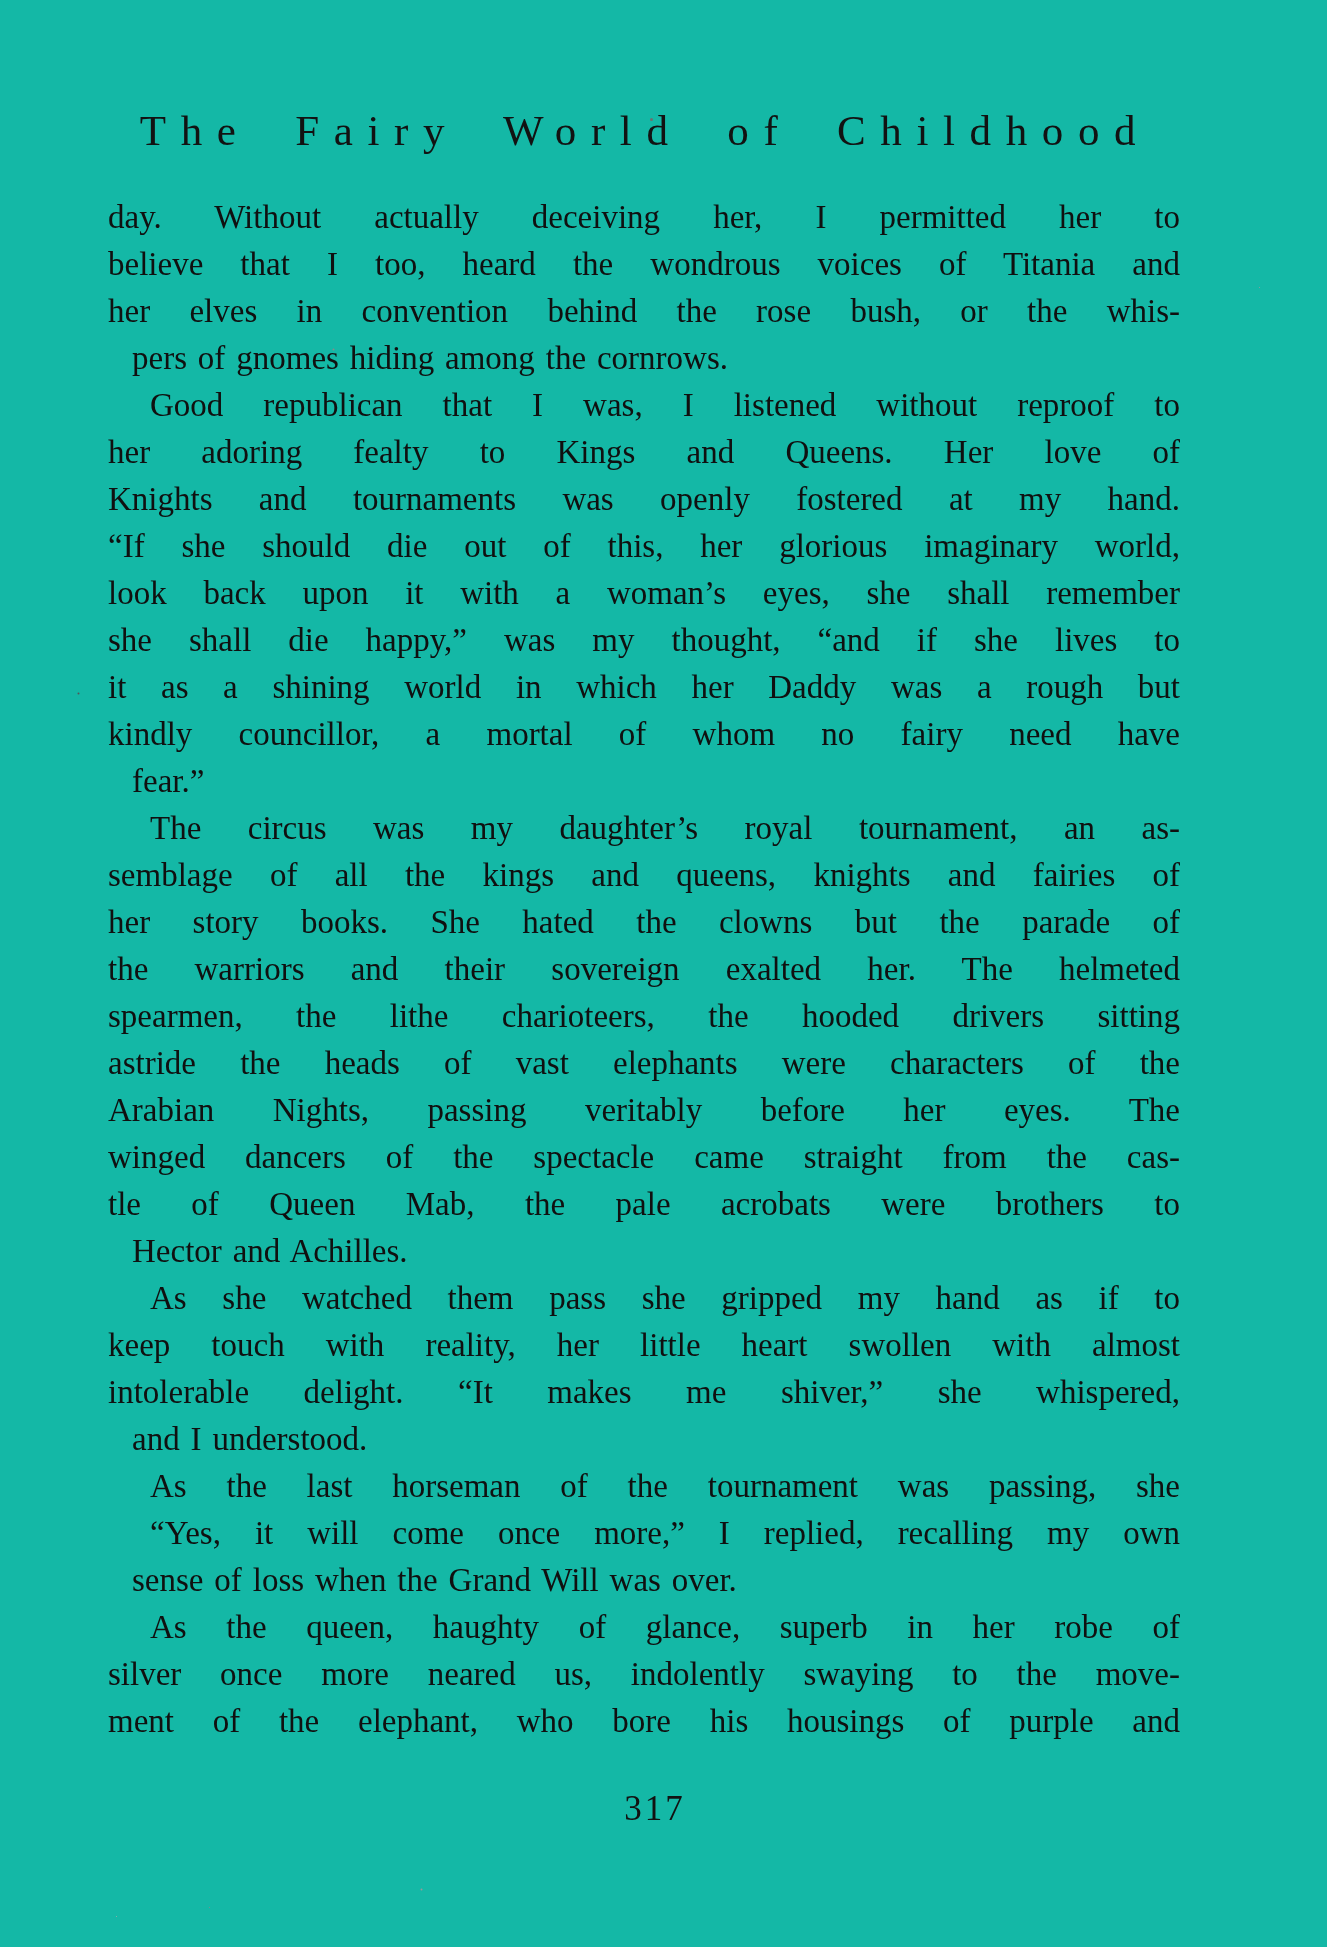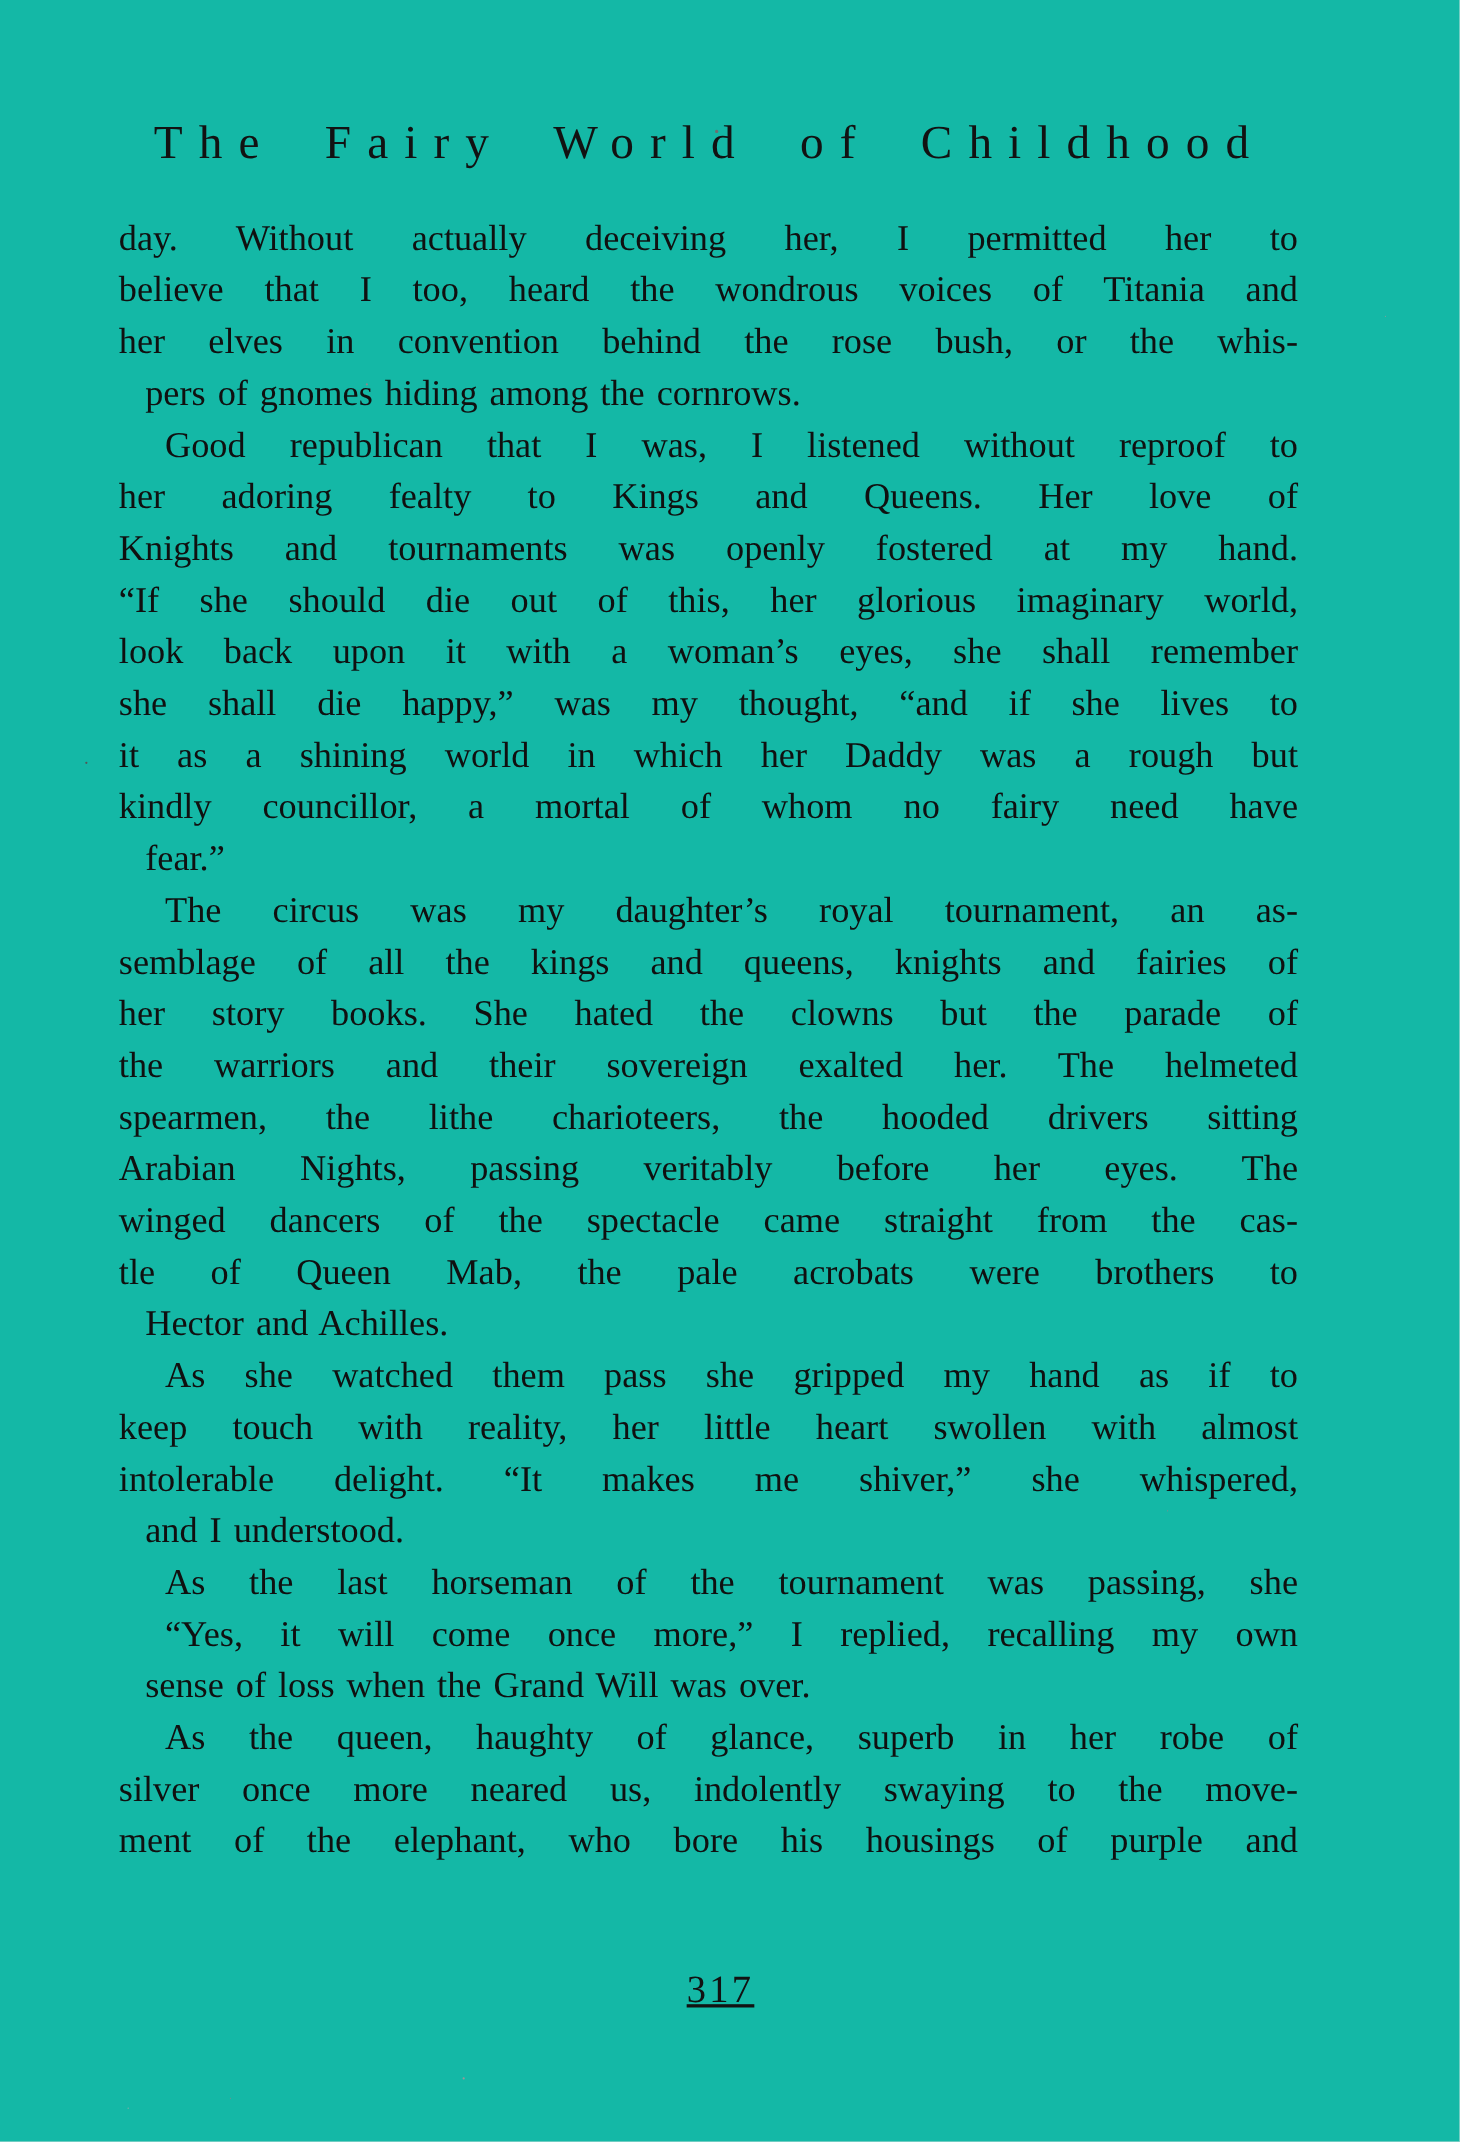--- a/index.html
+++ b/index.html
@@ -53,21 +53,20 @@
   }
   .page-number {
     position: absolute;
     top: 1789px;
     left: 0;
     width: 1310px;
     text-align: center;
     font-size: 35px;
     letter-spacing: 3px;
     color: #121212;
-    text-decoration: underline;
   }
   
   .speck {
     position: absolute;
     width: 3px;
     height: 3px;
     border-radius: 50%;
     background: #6f6f6f;
     left: 650px;
     top: 118px;
@@ -101,20 +100,21 @@
       <div class="line">look back upon it with a woman’s eyes, she shall remember</div>
       <div class="line">she shall die happy,” was my thought, “and if she lives to</div>
       <div class="line">it as a shining world in which her Daddy was a rough but</div>
       <div class="line">kindly councillor, a mortal of whom no fairy need have</div>
       <div class="line flush">fear.”</div>
       <div class="line indent">The circus was my daughter’s royal tournament, an as-</div>
       <div class="line">semblage of all the kings and queens, knights and fairies of</div>
       <div class="line">her story books.  She hated the clowns but the parade of</div>
       <div class="line">the warriors and their sovereign exalted her.  The helmeted</div>
       <div class="line">spearmen, the lithe charioteers, the hooded drivers sitting</div>
+      <div class="line">astride the heads of vast elephants were characters of the</div>
       <div class="line">Arabian Nights, passing veritably before her eyes.  The</div>
       <div class="line">winged dancers of the spectacle came straight from the cas-</div>
       <div class="line">tle of Queen Mab, the pale acrobats were brothers to</div>
       <div class="line flush">Hector and Achilles.</div>
       <div class="line indent">As she watched them pass she gripped my hand as if to</div>
       <div class="line">keep touch with reality, her little heart swollen with almost</div>
       <div class="line">intolerable delight.  “It makes me shiver,” she whispered,</div>
       <div class="line flush">and I understood.</div>
       <div class="line indent">As the last horseman of the tournament was passing, she</div>
       <div class="line indent">“Yes, it will come once more,” I replied, recalling my own</div>

